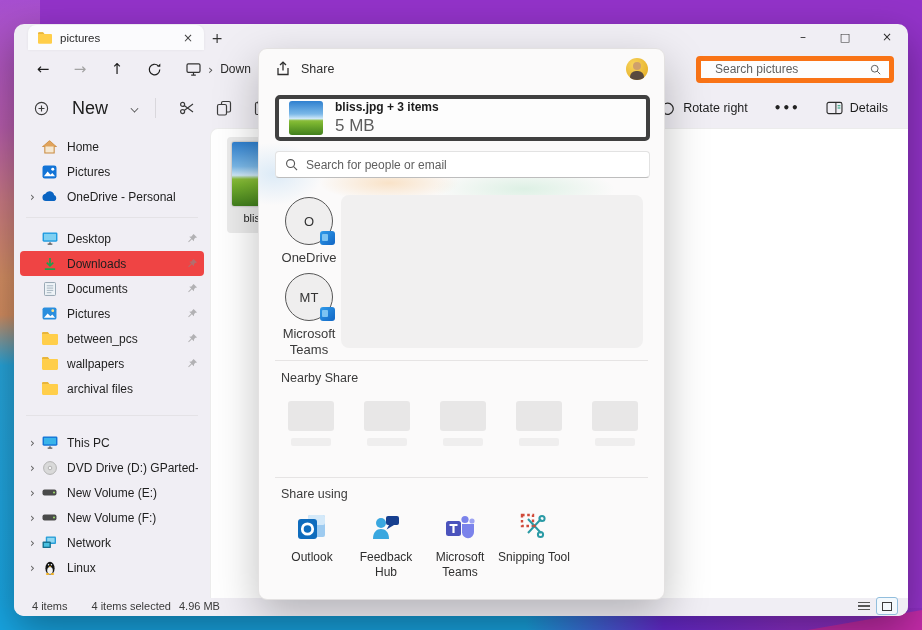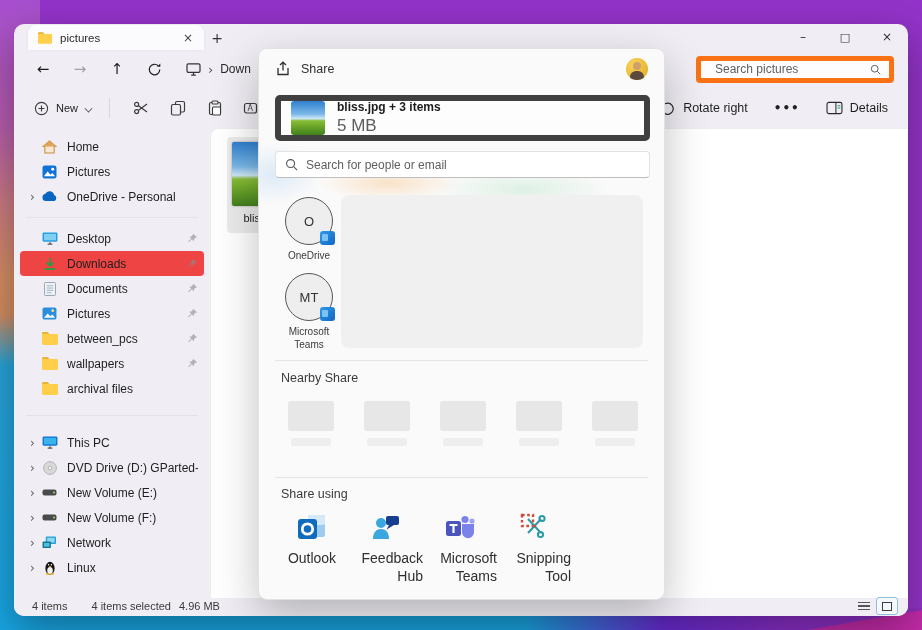--- a/index.html
+++ b/index.html
@@ -35,21 +35,21 @@
   .nav-btn.disabled { color:#a3a3a3; }
   .addr { display:flex; align-items:center; gap:7px; margin-left:10px; font-size:12px; color:#2a2a2a; }
   .addr .chev { color:#555; font-size:13px; }
   .search-box { margin-left:auto; width:198px; height:27px; background:#fdfdfd; border:5px solid #f97316; border-radius:4px;
     display:flex; align-items:center; padding:0 8px 0 14px; }
   .search-box input { border:0; outline:0; background:transparent; flex:1; font-size:12px; color:#444; font-family:inherit; }
   .search-box input::placeholder { color:#5f5f5f; }
 
   
   .cmdbar { position:absolute; left:0; top:64px; right:0; height:40px; display:flex; align-items:center; padding:0 16px; }
-  .new-btn { display:flex; align-items:center; gap:7px; font-size:11px; color:#1d1d1d; padding:0 4px; }
+  .new-btn { display:flex; align-items:center; gap:23px; font-size:18px; color:#1d1d1d; padding:0 4px; }
   .caret-down { width:8px; height:8px; position:relative; }
   .caret-down::before { content:""; position:absolute; left:0; top:1px; width:6px; height:6px;
     border-right:1.3px solid #444; border-bottom:1.3px solid #444; transform:rotate(45deg) scale(.8); }
   .cmd-sep { width:1px; height:20px; background:#d9d7dc; margin:0 12px; }
   .icon-btn { width:37px; height:30px; display:flex; align-items:center; justify-content:center; }
   .cmd-right { margin-left:auto; display:flex; align-items:flex-end; gap:26px; padding-right:4px; }
   .cmd-right .labeled { display:flex; align-items:center; gap:7px; font-size:12.5px; color:#1d1d1d; }
   .ellipsis { font-size:12px; letter-spacing:1px; color:#222; font-weight:bold; }
 
   
@@ -91,45 +91,45 @@
     background:
       radial-gradient(100px 26px at 130px 134px, rgba(247,203,150,.5), transparent 70%),
       radial-gradient(130px 30px at 265px 140px, rgba(176,226,196,.4), transparent 70%),
       radial-gradient(70px 45px at 15px 125px, rgba(150,200,240,.3), transparent 70%); }
   .sd-header { display:flex; align-items:center; gap:10px; height:40px; padding:0 16px; font-size:12.5px; color:#2e2e2e; }
   .avatar { margin-left:auto; width:22px; height:22px; border-radius:50%; position:relative; overflow:hidden;
     background:radial-gradient(circle at 35% 30%, #f8d45c, #e2a81e); }
   .avatar::before { content:""; position:absolute; left:7px; top:4px; width:8px; height:8px; border-radius:50%; background:#cfa06b; }
   .avatar::after { content:""; position:absolute; left:4px; top:13px; width:14px; height:9px; border-radius:6px 6px 0 0; background:#5a4a3e; }
   .file-card { position:absolute; left:16px; top:46px; width:375px; height:46px; background:#fdfdfd;
-    border:6px solid #404040; border-radius:5px; display:flex; align-items:center; gap:12px; padding:0 10px; }
+    border:4px solid #404040; border-radius:5px; display:flex; align-items:center; gap:12px; padding:0 10px; }
   .fc-thumb { width:34px; height:34px; border-radius:3px; }
   .fc-name { font-size:12px; font-weight:bold; color:#1b1b1b; }
   .fc-size { font-size:17px; color:#5d5d5d; margin-top:2px; }
   .sd-search { position:absolute; left:16px; top:102px; width:375px; height:27px; background:#fff;
     border:1px solid #e2e2e2; border-bottom-color:#bdbdbd; border-radius:4px; display:flex; align-items:center; padding:0 9px; gap:8px; }
   .sd-search input { border:0; outline:0; flex:1; font-size:12px; color:#444; background:transparent; font-family:inherit; }
   .sd-search input::placeholder { color:#5f5f5f; }
   .skeleton-panel { position:absolute; left:82px; top:146px; width:302px; height:153px; background:#f1f0f0; border-radius:8px; }
   .contact { position:absolute; width:70px; text-align:center; }
   .contact-circle { width:48px; height:48px; border-radius:50%; border:1.6px solid #575757; background:#efeeee;
     margin:0 auto; display:flex; align-items:center; justify-content:center; font-size:13px; color:#333; position:relative; }
   .contact-badge { position:absolute; right:-3px; bottom:-1px; width:15px; height:14px; border-radius:3px;
     background:linear-gradient(135deg,#2f9bea,#1266c4); }
   .contact-badge::before { content:""; position:absolute; left:2px; top:3px; width:6px; height:7px; background:#7cc3f2; border-radius:1px; }
-  .contact-label { font-size:10px; color:#3a3a3a; margin-top:5px; line-height:1.25; }
+  .contact-label { font-size:13px; color:#3a3a3a; margin-top:5px; line-height:1.25; }
   .sd-div { position:absolute; left:16px; right:16px; height:1px; background:#e6e4e4; }
   .sd-heading { position:absolute; left:22px; font-size:12.5px; color:#3b3b3b; }
   .devices { position:absolute; left:0; top:352px; width:100%; display:flex; justify-content:space-between; padding:0 26px 0 29px; }
   .device { width:46px; display:flex; flex-direction:column; align-items:center; gap:7px; }
   .device .scr { width:46px; height:30px; background:#e8e7e7; border-radius:3px; }
   .device .bar { width:40px; height:8px; background:#efeeee; border-radius:2px; }
   .apps { position:absolute; left:16px; top:462px; display:flex; }
   .app { width:74px; display:flex; flex-direction:column; align-items:center; gap:7px; }
-  .app-label { font-size:14px; color:#2f2f2f; text-align:right; line-height:1.25; }
+  .app-label { font-size:12px; color:#2f2f2f; text-align:center; line-height:1.25; }
   svg { display:block; }
 </style>
 </head>
 <body>
 
 <div class="wp-left"></div>
 <div class="wp-bottom"></div>
 <div class="wp-corner"></div>
 
 <div class="window">

